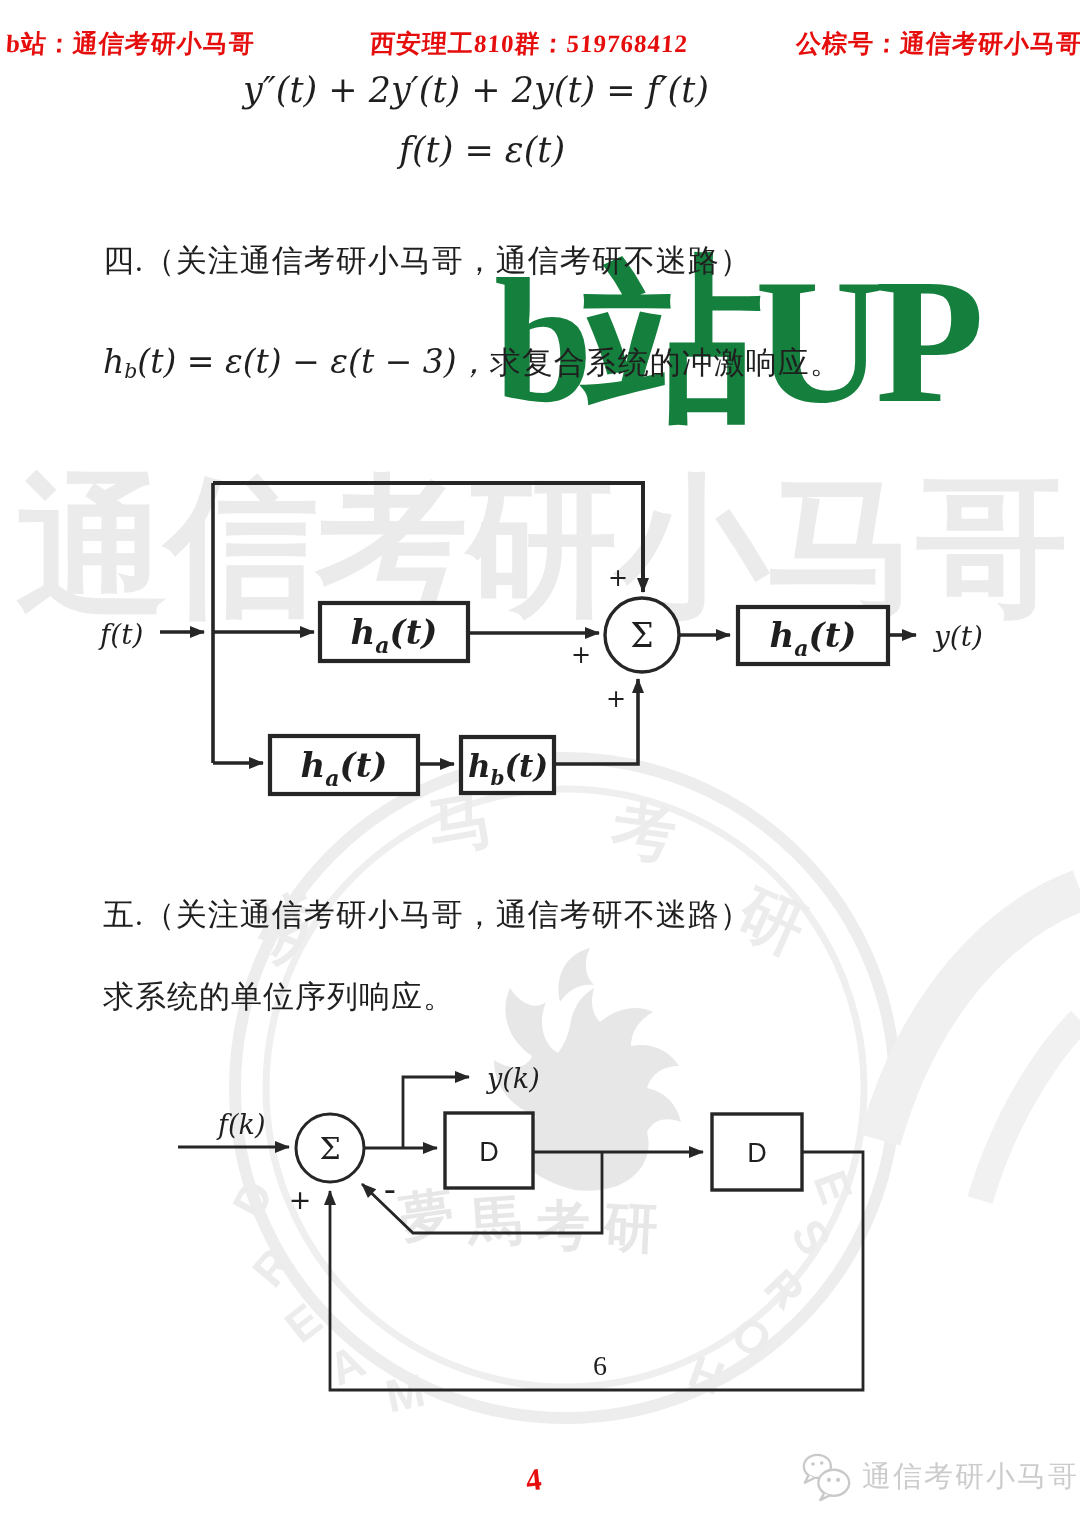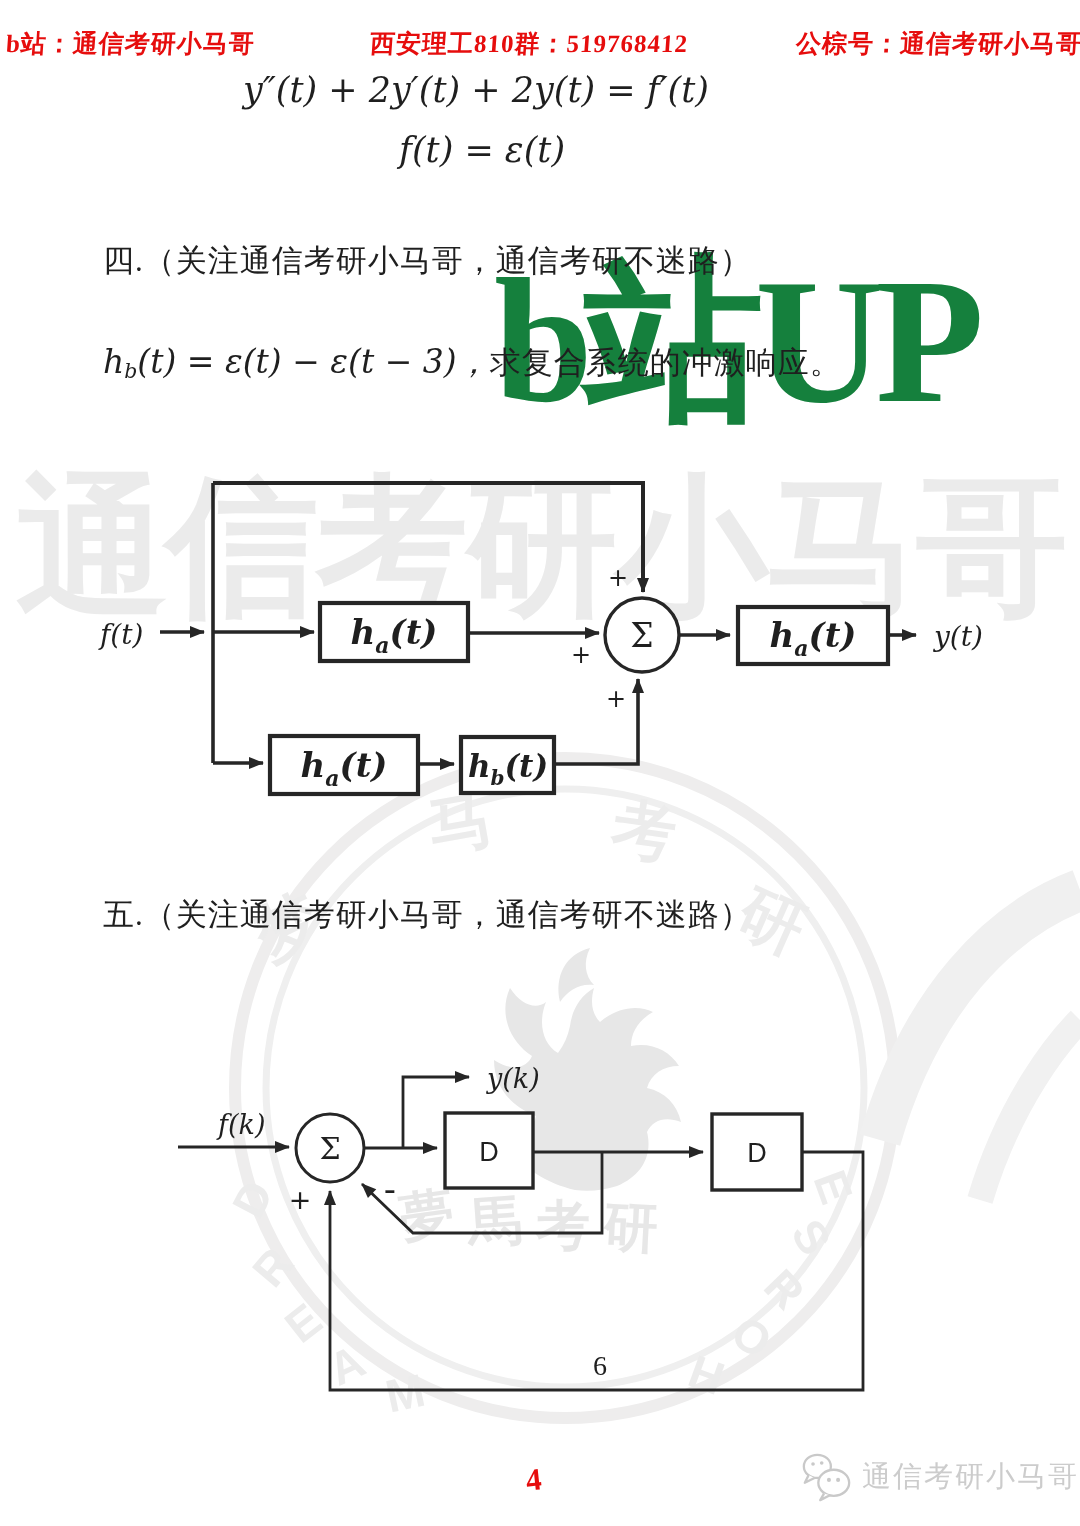--- a/index.html
+++ b/index.html
@@ -161,20 +161,21 @@
       <text x="618" y="586" font-size="24" text-anchor="middle" class="sign" fill="#1f1f1f">+</text>
       <text x="581" y="663" font-size="24" text-anchor="middle" class="sign" fill="#1f1f1f">+</text>
       <text x="616" y="707" font-size="24" text-anchor="middle" class="sign" fill="#1f1f1f">+</text>
       <text x="394" y="644" font-size="34" text-anchor="middle" class="blk-label" fill="#1f1f1f"><tspan>h</tspan><tspan dy="9" font-size="22">a</tspan><tspan dy="-9">(t)</tspan></text>
       <text x="344" y="777" font-size="34" text-anchor="middle" class="blk-label" fill="#1f1f1f"><tspan>h</tspan><tspan dy="9" font-size="22">a</tspan><tspan dy="-9">(t)</tspan></text>
       <text x="508" y="777" font-size="31" text-anchor="middle" class="blk-label" fill="#1f1f1f"><tspan>h</tspan><tspan dy="8" font-size="20">b</tspan><tspan dy="-8">(t)</tspan></text>
       <text x="813" y="647" font-size="34" text-anchor="middle" class="blk-label" fill="#1f1f1f"><tspan>h</tspan><tspan dy="9" font-size="22">a</tspan><tspan dy="-9">(t)</tspan></text>
     </svg>
 
     <div class="para q5-title cn">五.（关注通信考研小马哥，通信考研不迷路）</div>
+    <div class="para q5-body cn">求系统的单位序列响应。</div>
 
     <svg class="dsvg d2svg" width="1080" height="400" viewBox="0 1040 1080 400">
       <g stroke="#262626" stroke-width="2.8" fill="none">
         <line x1="178" y1="1147" x2="289" y2="1147" marker-end="url(#ah)"></line>
         <line x1="364" y1="1148" x2="437" y2="1148" marker-end="url(#ah)"></line>
         <polyline points="403,1148 403,1077 469,1077" marker-end="url(#ah)"></polyline>
         <line x1="533" y1="1152" x2="703" y2="1152" marker-end="url(#ah)"></line>
         <polyline points="602,1152 602,1233 413,1233 362,1184" marker-end="url(#ah)"></polyline>
         <polyline points="802,1152 863,1152 863,1390 330,1390 330,1191" marker-end="url(#ah)"></polyline>
       </g>

